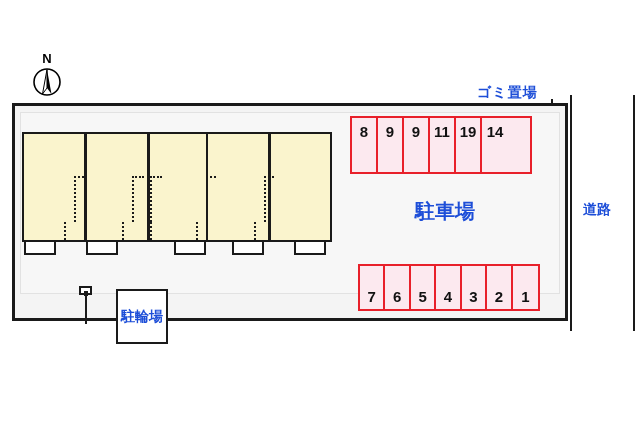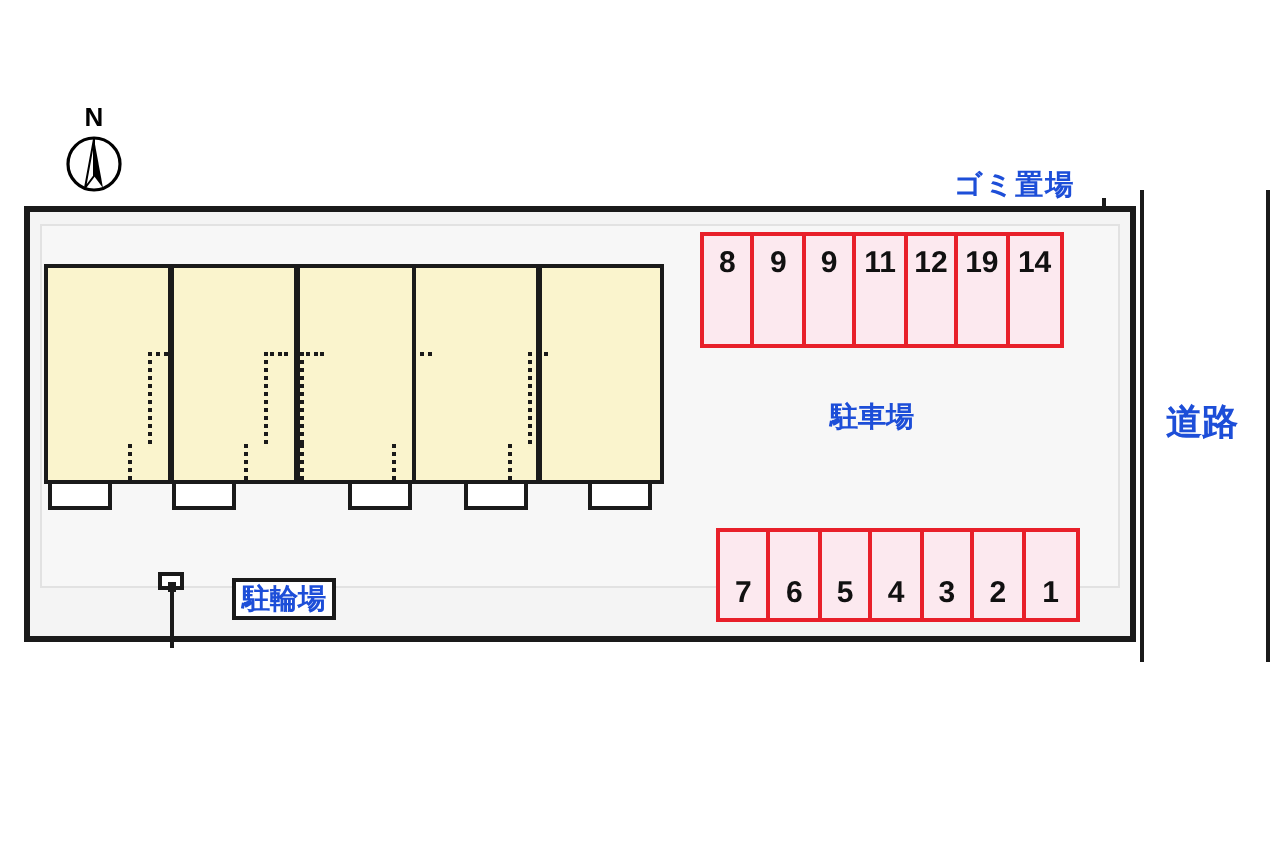--- a/index.html
+++ b/index.html
@@ -160,45 +160,45 @@
   .jp-label {
     position: absolute;
     font-family: Liberation Sans, sans-serif;
     color: #1d4ed8;
     white-space: nowrap;
     line-height: 1;
   }
   #label-parking {
     left: 415px;
     top: 201px;
-    font-size: 14px;
+    font-size: 20px;
     font-weight: bold;
   }
   #label-gomi {
     left: 477px;
     top: 85px;
     font-size: 14px;
     font-weight: bold;
     letter-spacing: 1px;
   }
   #label-road {
     left: 583px;
     top: 202px;
-    font-size: 18px;
+    font-size: 14px;
     font-weight: bold;
     text-align: right;
   }
   #label-bicycle {
     left: 116px;
     top: 289px;
     font-size: 14px;
     font-weight: bold;
     border: 2px solid #1a1a1a;
     background: #ffffff;
-    padding: 1px 3px;
+    padding: 18px 3px;
     line-height: 1.05;
   }
   #label-petwash {
     left: 44px;
     top: 327px;
     font-size: 15px;
     font-weight: bold;
   }
 
   
@@ -332,23 +332,20 @@
       <div class="stall">
         <span class="stall-num">9</span>
       </div>
       <div class="stall">
         <span class="stall-num">9</span>
       </div>
       <div class="stall">
         <span class="stall-num">11</span>
       </div>
       <div class="stall">
-        <span class="stall-num">12</span>
-      </div>
-      <div class="stall">
         <span class="stall-num">19</span>
       </div>
       <div class="stall">
         <span class="stall-num">14</span>
       </div>
     </div>
 
   <div class="stall-row" id="stalls-bottom">
       <div class="stall">
         <span class="stall-num">7</span>

